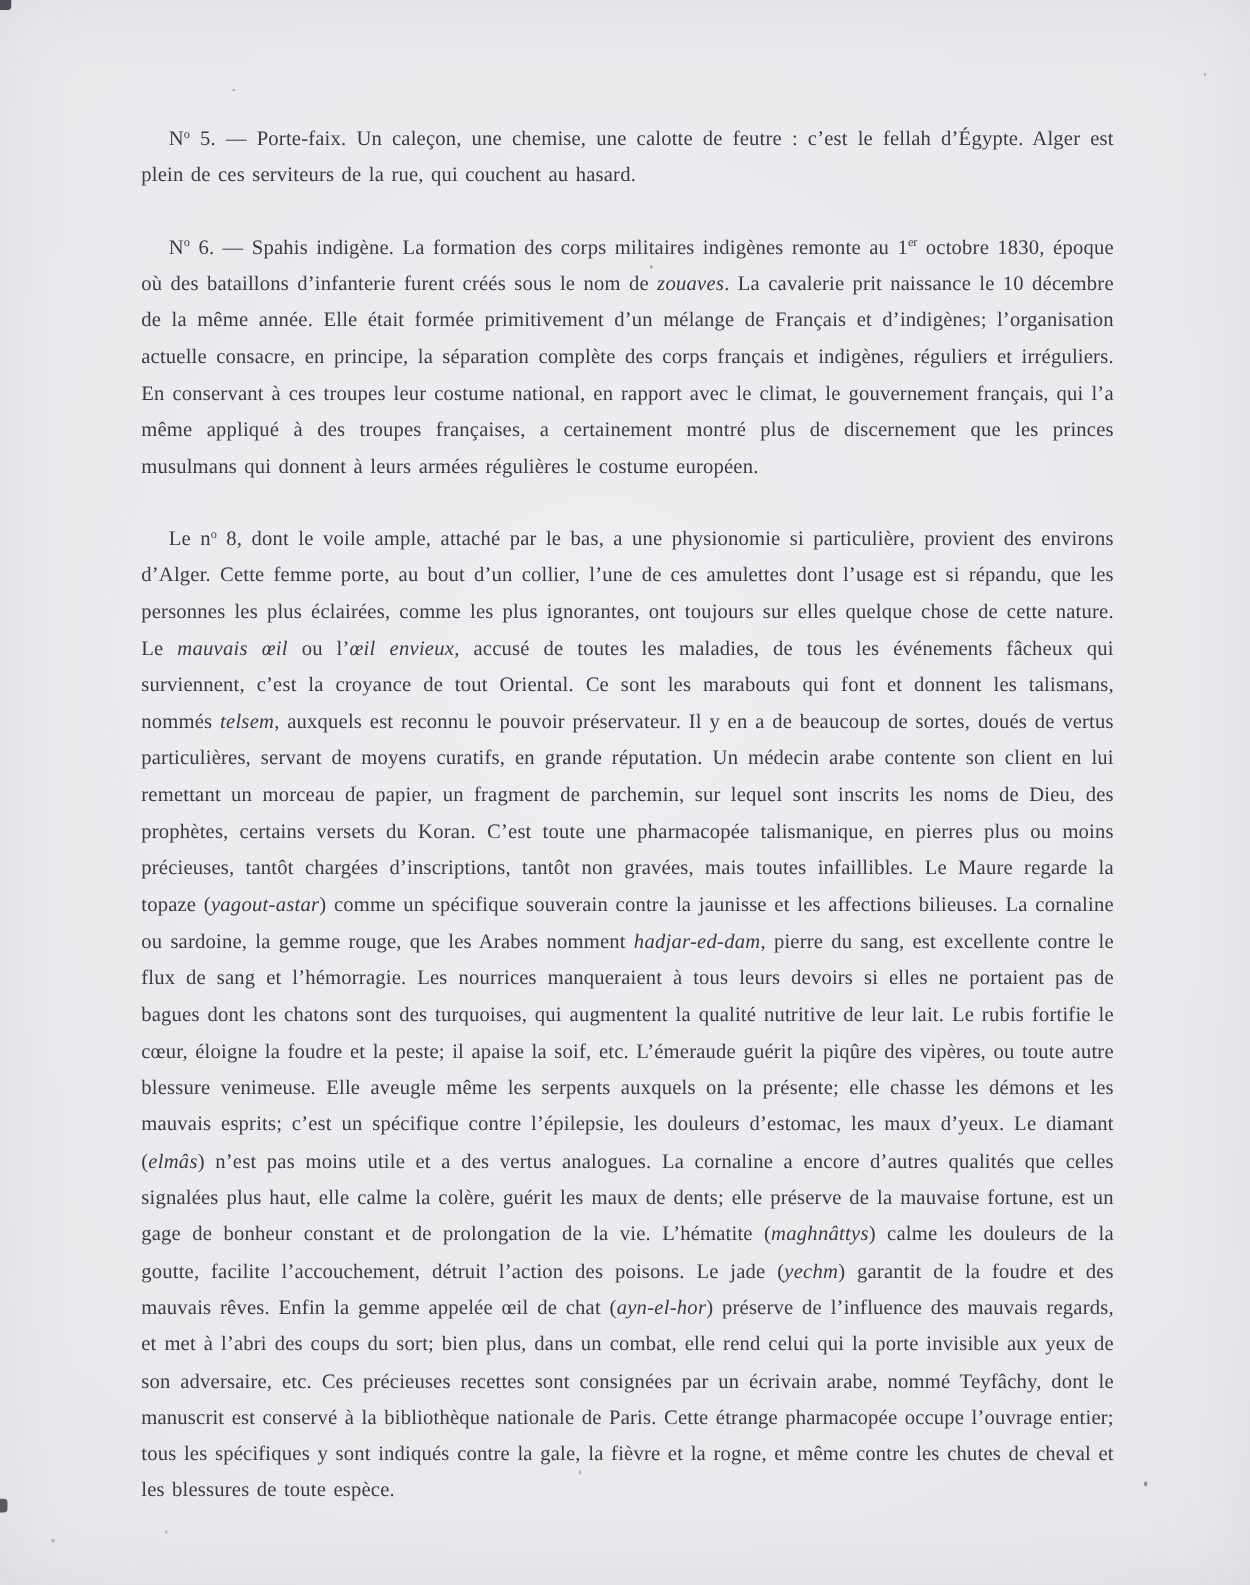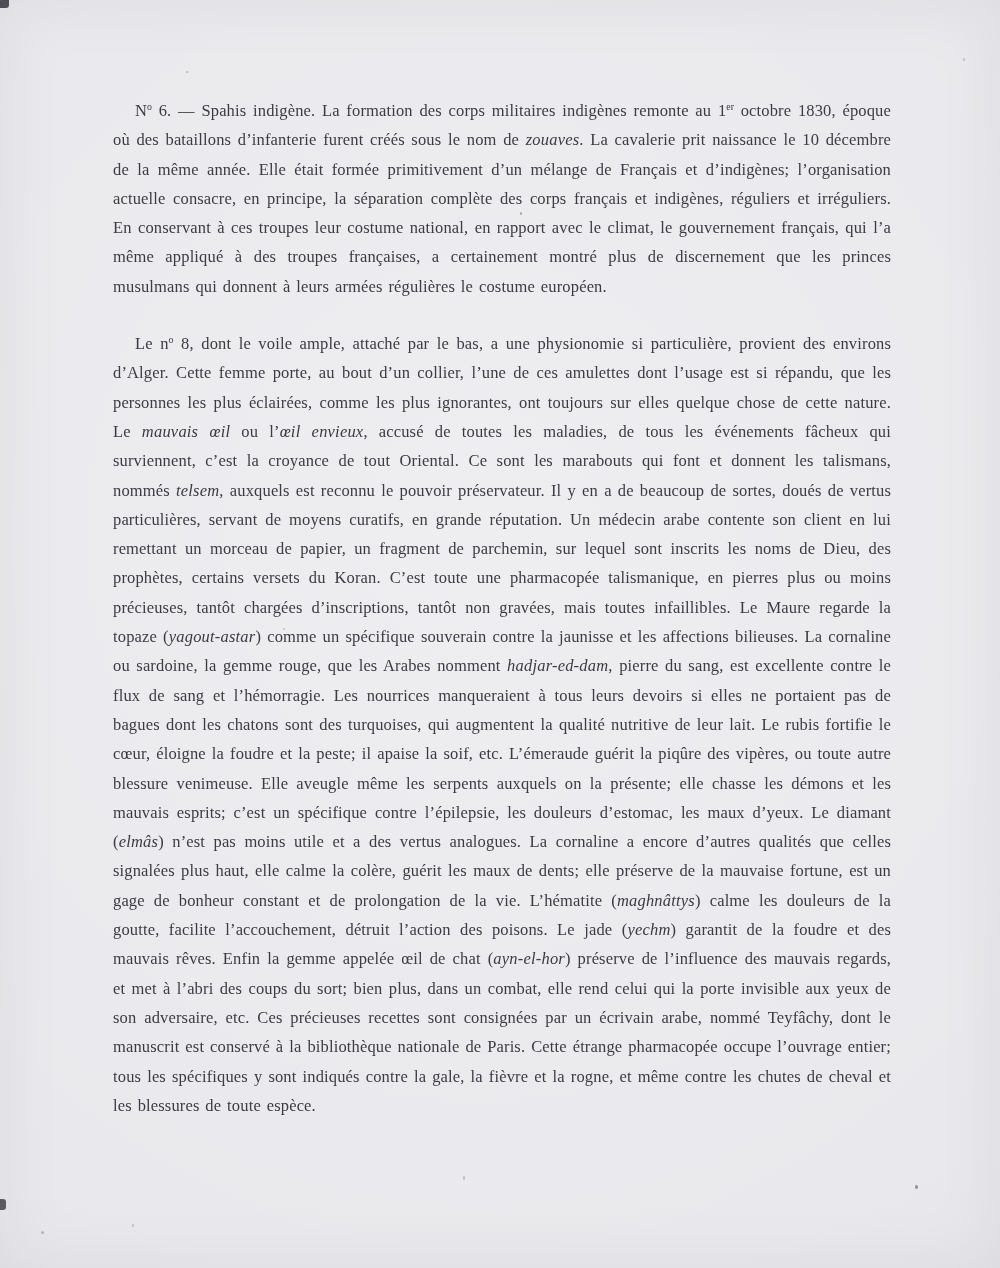--- a/index.html
+++ b/index.html
@@ -70,16 +70,17 @@
   <div class="speck s1"></div>
   <div class="speck s2"></div>
   <div class="speck s3"></div>
   <div class="speck s4"></div>
   <div class="speck s5"></div>
   <div class="speck s6"></div>
   <div class="speck s7"></div>
   <div class="speck s8"></div>
 
   <main class="text-block" style="color: rgb(59, 59, 66);">
+      <p><span>N</span><sup>o</sup><span> 5. — Porte-faix. Un caleçon, une chemise, une calotte de feutre : c’est le fellah d’Égypte. Alger est plein de ces serviteurs de la rue, qui couchent au hasard.</span></p>
       <p><span>N</span><sup>o</sup><span> 6. — Spahis indigène. La formation des corps militaires indigènes remonte au 1</span><sup>er</sup><span> octobre 1830, époque où des bataillons d’infanterie furent créés sous le nom de </span><em>zouaves</em><span>. La cavalerie prit naissance le 10 décembre de la même année. Elle était formée primitivement d’un mélange de Français et d’indigènes; l’organisation actuelle consacre, en principe, la séparation complète des corps français et indigènes, réguliers et irréguliers. En conservant à ces troupes leur costume national, en rapport avec le climat, le gouvernement français, qui l’a même appliqué à des troupes françaises, a certainement montré plus de discernement que les princes musulmans qui donnent à leurs armées régulières le costume européen.</span></p>
       <p><span>Le n</span><sup>o</sup><span> 8, dont le voile ample, attaché par le bas, a une physionomie si particulière, provient des environs d’Alger. Cette femme porte, au bout d’un collier, l’une de ces amulettes dont l’usage est si répandu, que les personnes les plus éclairées, comme les plus ignorantes, ont toujours sur elles quelque chose de cette nature. Le </span><em>mauvais œil</em><span> ou l’</span><em>œil envieux</em><span>, accusé de toutes les maladies, de tous les événements fâcheux qui surviennent, c’est la croyance de tout Oriental. Ce sont les marabouts qui font et donnent les talismans, nommés </span><em>telsem</em><span>, auxquels est reconnu le pouvoir préservateur. Il y en a de beaucoup de sortes, doués de vertus particulières, servant de moyens curatifs, en grande réputation. Un médecin arabe contente son client en lui remettant un morceau de papier, un fragment de parchemin, sur lequel sont inscrits les noms de Dieu, des prophètes, certains versets du Koran. C’est toute une pharmacopée talismanique, en pierres plus ou moins précieuses, tantôt chargées d’inscriptions, tantôt non gravées, mais toutes infaillibles. Le Maure regarde la topaze (</span><em>yagout-astar</em><span>) comme un spécifique souverain contre la jaunisse et les affections bilieuses. La cornaline ou sardoine, la gemme rouge, que les Arabes nomment </span><em>hadjar-ed-dam</em><span>, pierre du sang, est excellente contre le flux de sang et l’hémorragie. Les nourrices manqueraient à tous leurs devoirs si elles ne portaient pas de bagues dont les chatons sont des turquoises, qui augmentent la qualité nutritive de leur lait. Le rubis fortifie le cœur, éloigne la foudre et la peste; il apaise la soif, etc. L’émeraude guérit la piqûre des vipères, ou toute autre blessure venimeuse. Elle aveugle même les serpents auxquels on la présente; elle chasse les démons et les mauvais esprits; c’est un spécifique contre l’épilepsie, les douleurs d’estomac, les maux d’yeux. Le diamant (</span><em>elmâs</em><span>) n’est pas moins utile et a des vertus analogues. La cornaline a encore d’autres qualités que celles signalées plus haut, elle calme la colère, guérit les maux de dents; elle préserve de la mauvaise fortune, est un gage de bonheur constant et de prolongation de la vie. L’hématite (</span><em>maghnâttys</em><span>) calme les douleurs de la goutte, facilite l’accouchement, détruit l’action des poisons. Le jade (</span><em>yechm</em><span>) garantit de la foudre et des mauvais rêves. Enfin la gemme appelée œil de chat (</span><em>ayn-el-hor</em><span>) préserve de l’influence des mauvais regards, et met à l’abri des coups du sort; bien plus, dans un combat, elle rend celui qui la porte invisible aux yeux de son adversaire, etc. Ces précieuses recettes sont consignées par un écrivain arabe, nommé Teyfâchy, dont le manuscrit est conservé à la bibliothèque nationale de Paris. Cette étrange pharmacopée occupe l’ouvrage entier; tous les spécifiques y sont indiqués contre la gale, la fièvre et la rogne, et même contre les chutes de cheval et les blessures de toute espèce.</span></p>
     </main>
 </div>
 
 </body></html>

